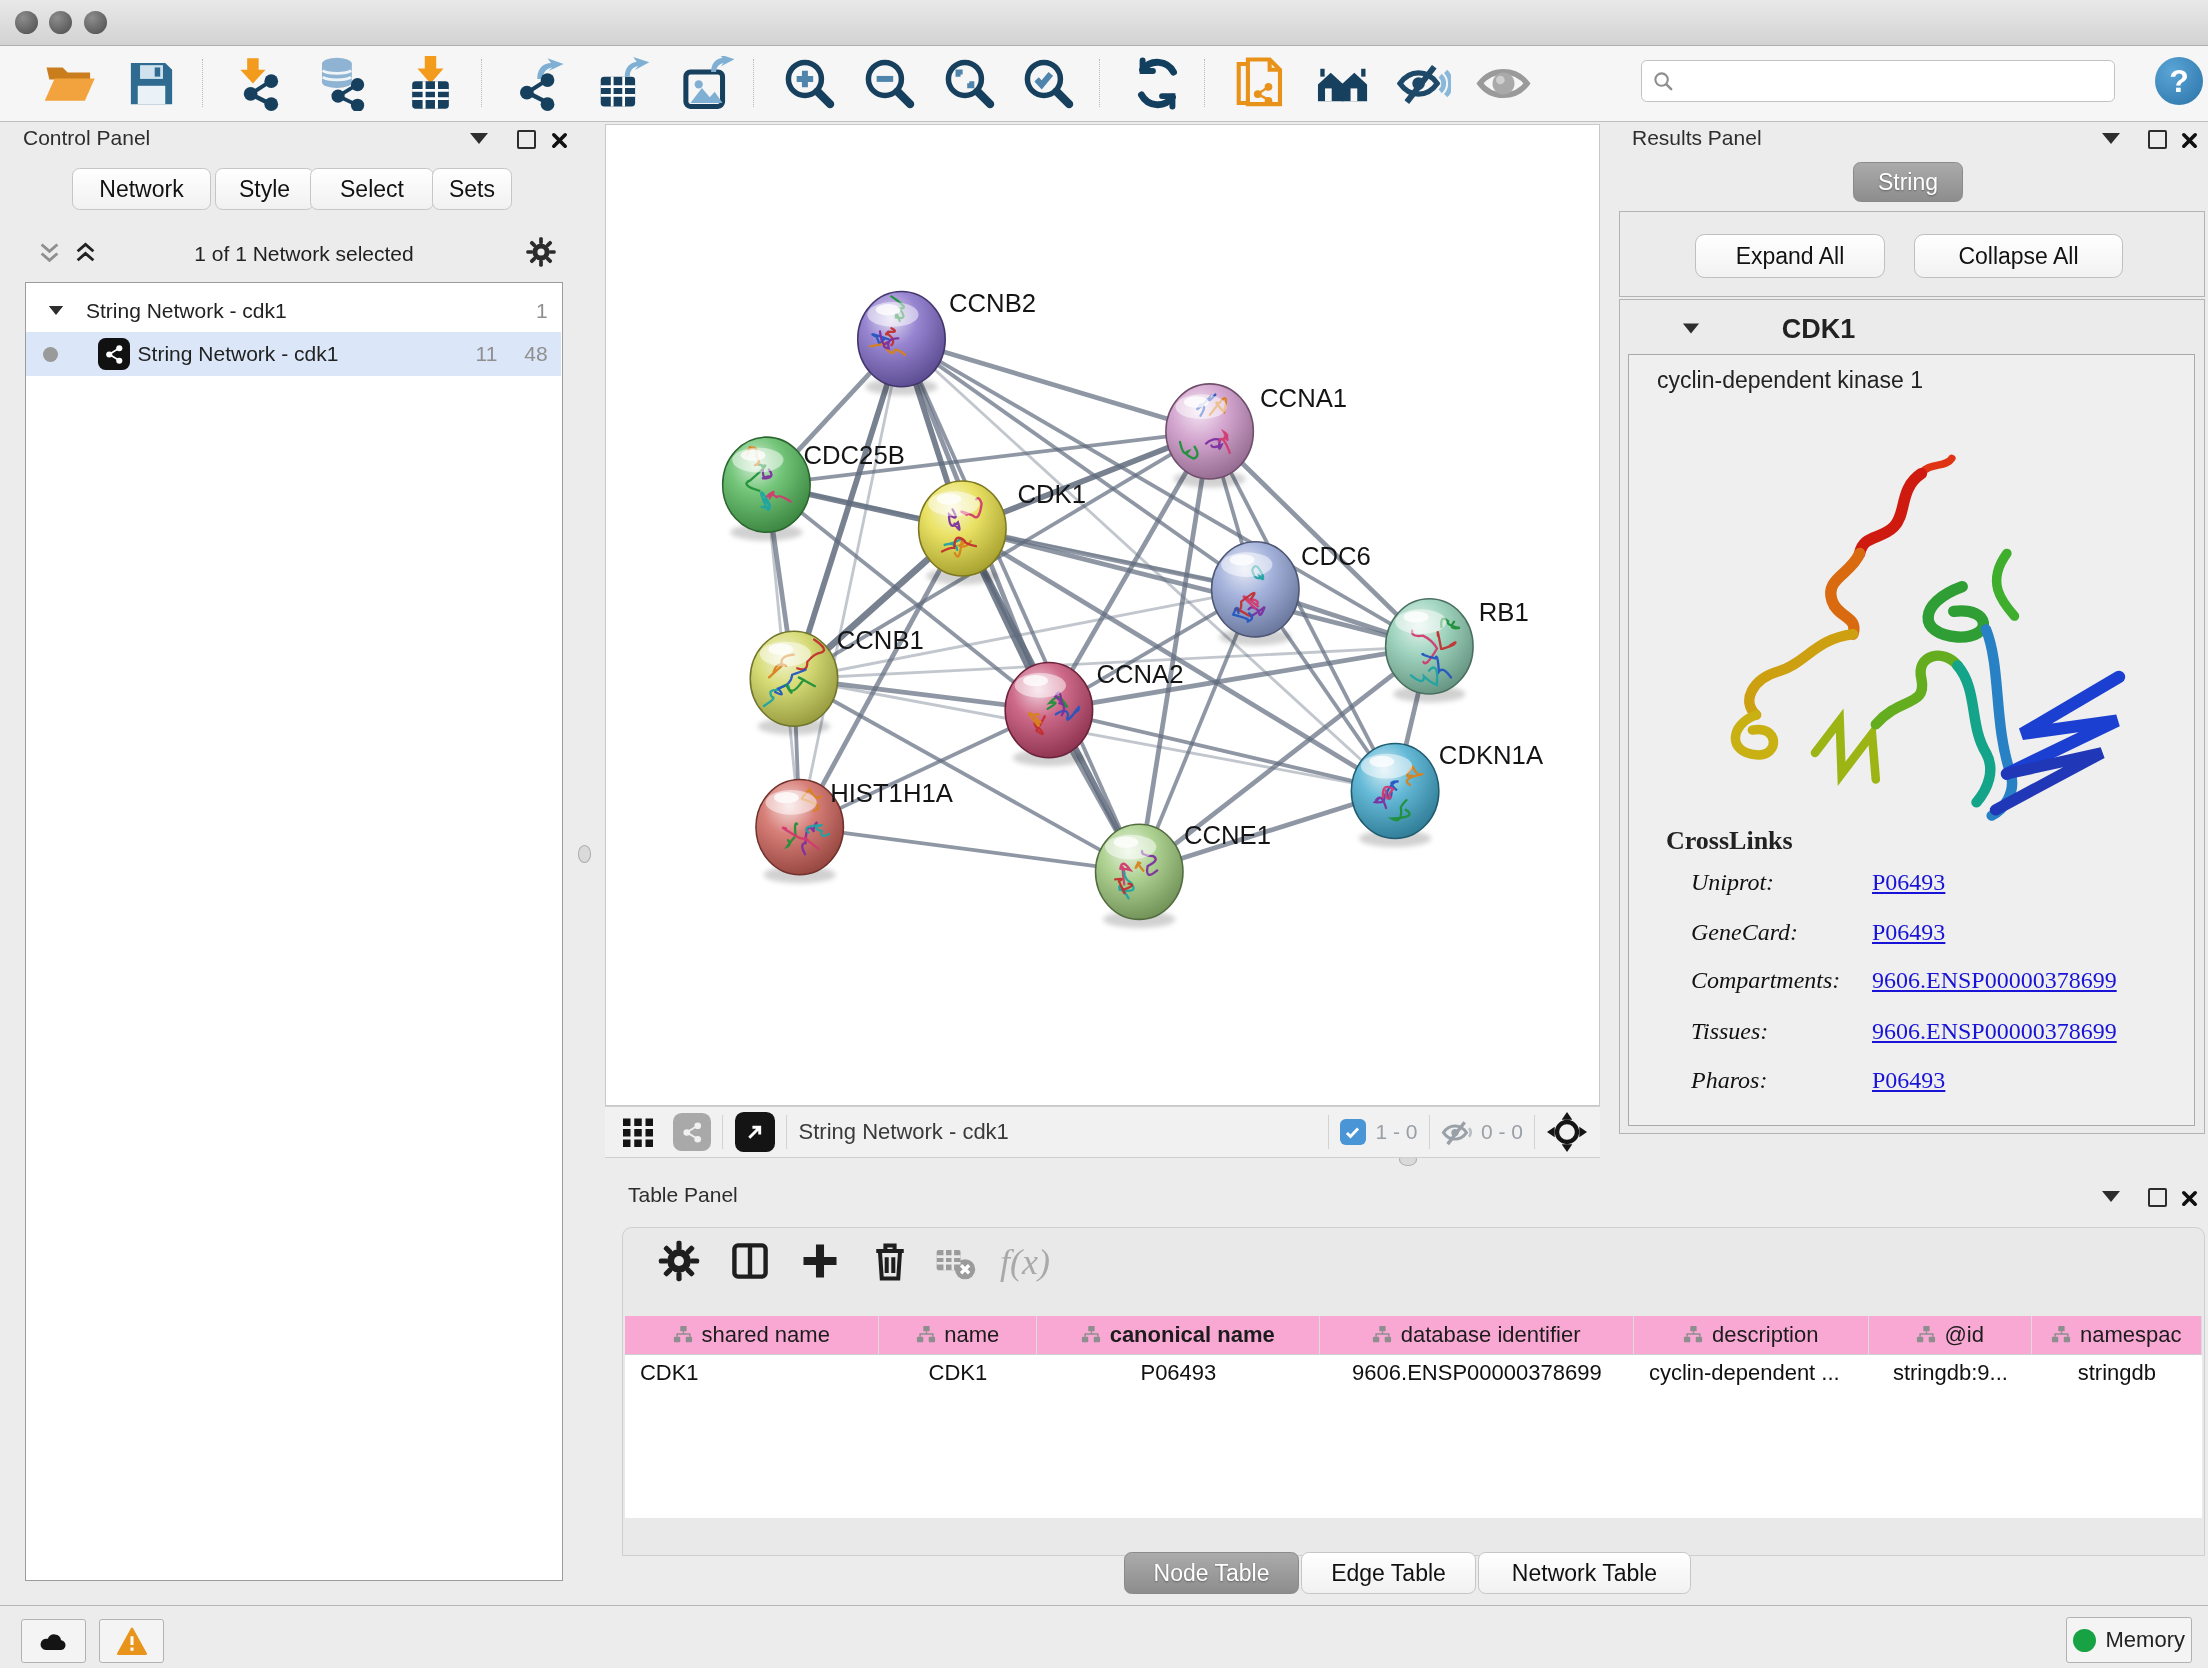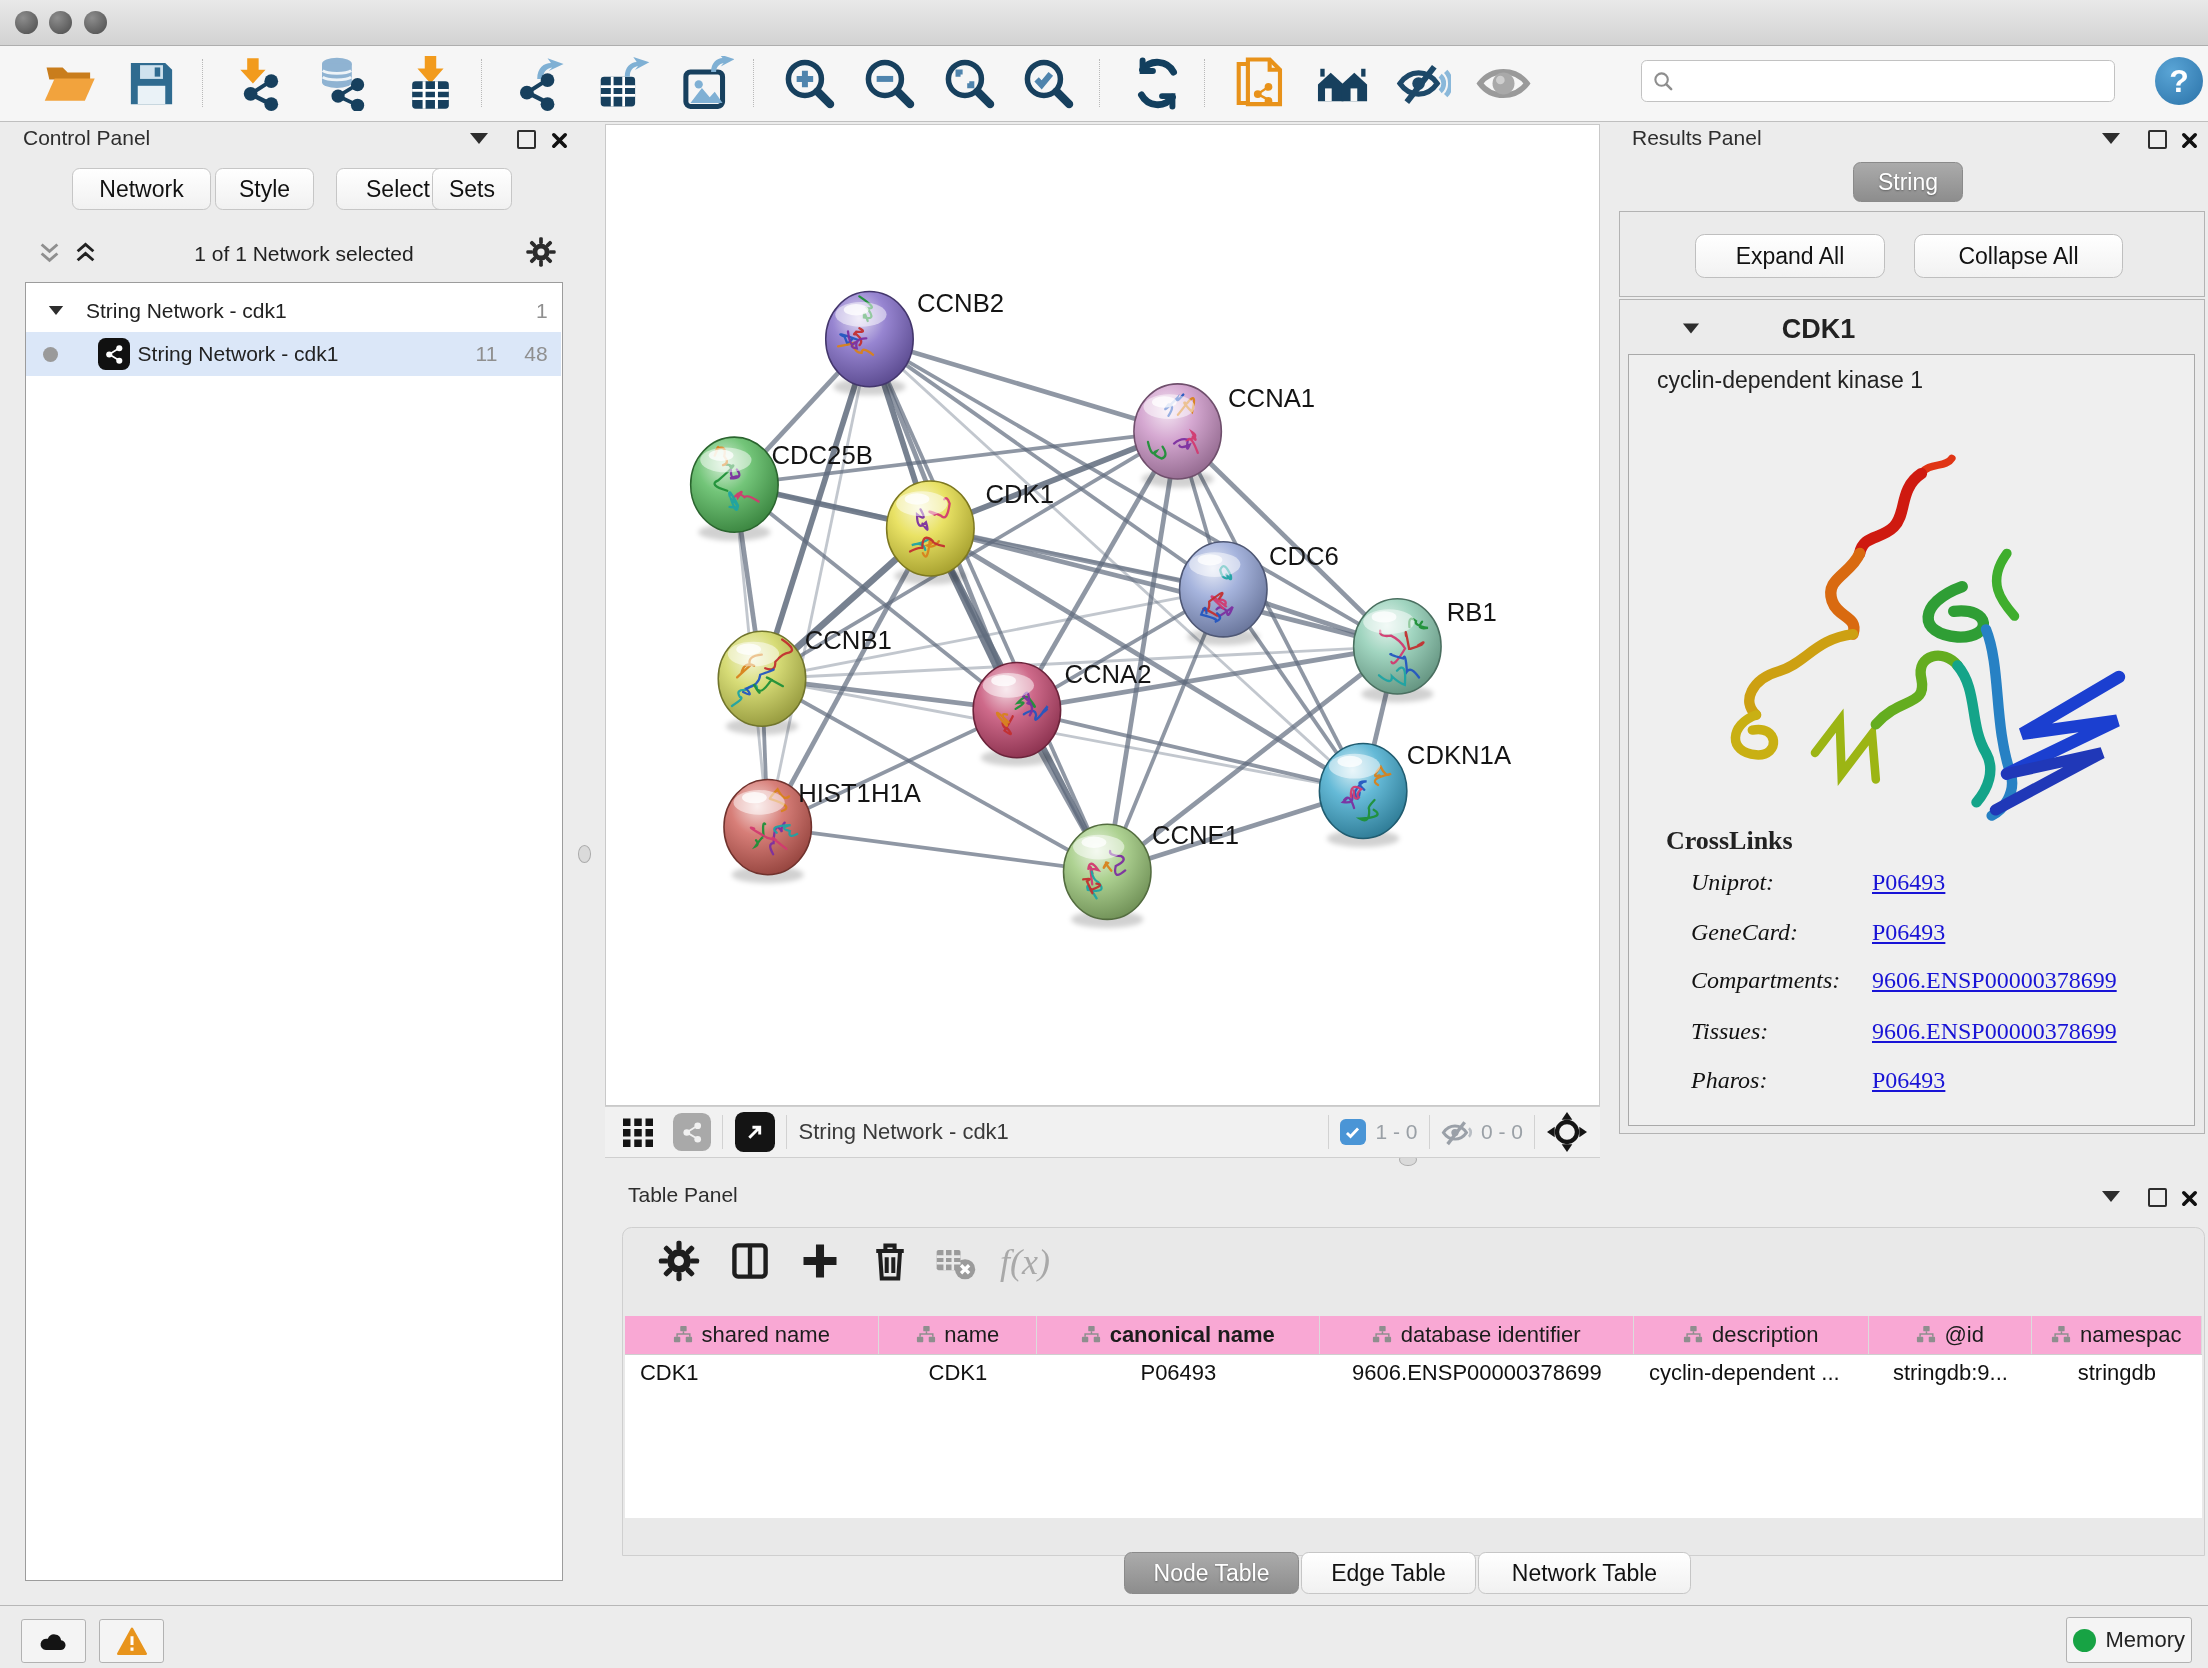--- a/index.html
+++ b/index.html
@@ -36,21 +36,21 @@
     color:#111;font-size:23px;display:flex;align-items:center;justify-content:center;
     border-radius:7.6px;box-sizing:border-box;}
   .seg-btn.active{background:linear-gradient(#ababab,#8d8d8d);color:#fff;border-color:#8a8a8a;
     text-shadow:0 1px 1.9px rgba(0,0,0,.35);}
   
   #tree-box{left:25px;top:282px;width:538px;height:1299px;background:#fff;border:1.9px solid #9c9c9c;box-sizing:border-box;}
   .tree-row{position:absolute;left:0;width:535px;height:44px;display:flex;align-items:center;font-size:21px;}
   .gray-num{color:#8f8f8f;}
   .share-sq{width:32px;height:32px;background:#111;border-radius:7.6px;display:flex;align-items:center;justify-content:center;}
   
-  #net-canvas{left:605px;top:124px;width:995px;height:982px;background:#fff;border:1px solid #c9c9c9;box-sizing:border-box;}
+  #net-canvas{left:605px;top:124px;width:995px;height:982px;background:#fff;border:1px solid #c9c9c9;box-sizing:border-box;padding-left:32px;}
   #net-footer{left:605px;top:1106px;width:995px;height:50px;background:#f1f1f1;
     border:1px solid #cfcfcf;border-left:none;border-right:none;display:flex;align-items:center;}
   .fsep{width:1px;height:34px;background:#d2d2d2;margin:0 11.4px;}
   .badge-num{color:#9aa0a6;font-size:21px;}
   
   .rbox{border:1.9px solid #b3b3b3;background:#ebebeb;box-sizing:border-box;}
   .btn{background:linear-gradient(#ffffff,#f2f2f2);border:1px solid #bfbfbf;border-radius:9.5px;
     font-size:23px;color:#111;display:flex;align-items:center;justify-content:center;}
   #res-inner{left:1628px;top:354px;width:567px;height:772px;background:#efefef;border:1px solid #a9a9a9;box-sizing:border-box;}
   .serif{font-family:"Liberation Serif",serif;}
@@ -257,21 +257,21 @@
   <svg viewBox="0 0 20 20">
       <path d="M4 4 16 16M16 4 4 16" stroke="#111" stroke-width="3.8" stroke-linecap="round"></path>
     </svg></div>
 
 <div class="abs seg-btn" style="left:72px;top:168px;width:139px">
   <span>Network</span>
   </div>
 <div class="abs seg-btn" style="left:215px;top:168px;width:99px">
   <span>Style</span>
   </div>
-<div class="abs seg-btn" style="left:336px;top:168px;width:124px">
+<div class="abs seg-btn" style="left:310px;top:168px;width:124px">
   <span>Select</span>
   </div>
 <div class="abs seg-btn" style="left:432px;top:168px;width:80px">
   <span>Sets</span>
   </div>
 
 <div class="abs" style="left:36px;top:240px;width:27px;height:27px">
   <svg viewBox="0 0 24 24" fill="none" stroke="#8f8f8f" stroke-width="2.6">
       <path d="M5 4l7 6 7-6M5 12l7 6 7-6"></path>
     </svg></div>

